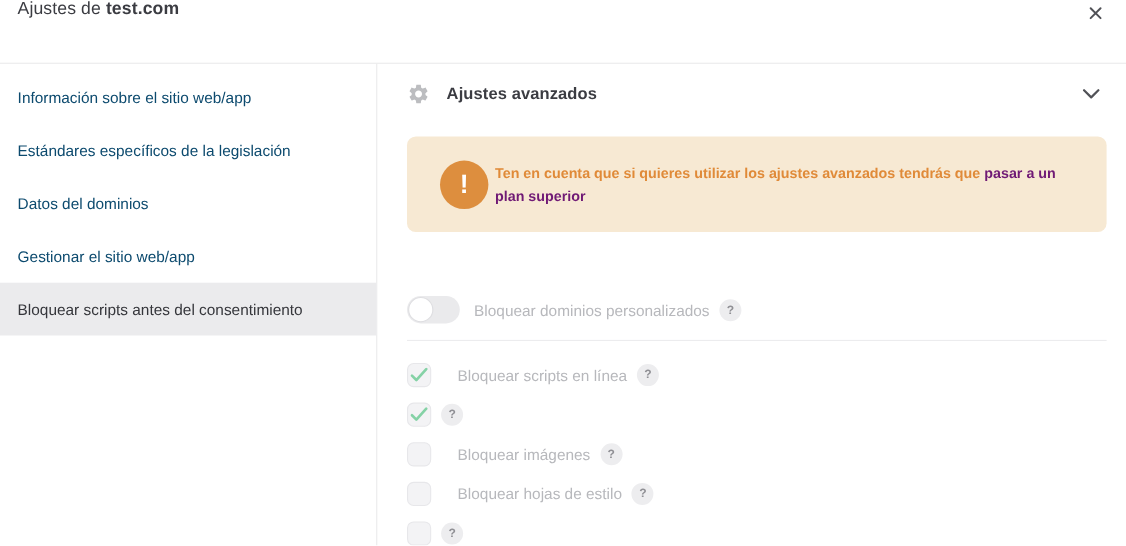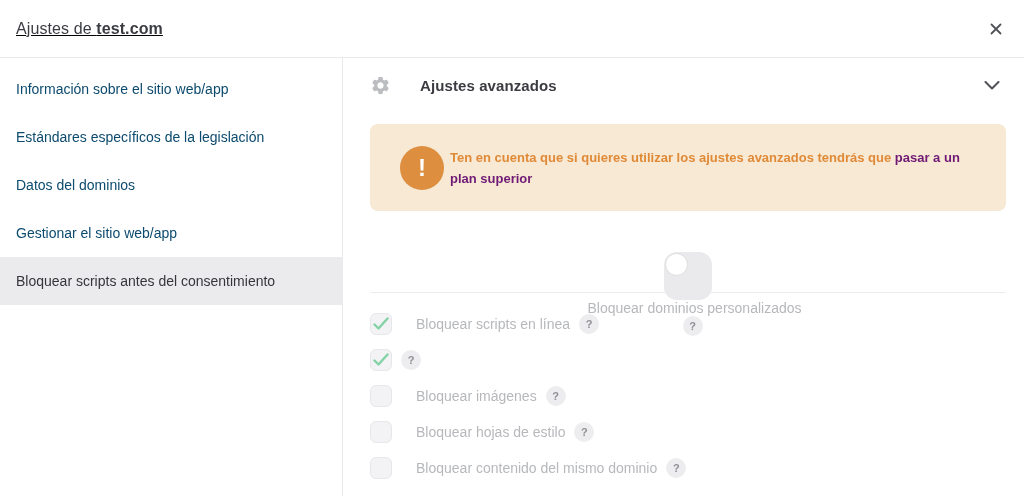--- a/index.html
+++ b/index.html
@@ -2,54 +2,54 @@
 <html><head>
 <meta charset="utf-8">
 <style>
   * { margin:0; padding:0; box-sizing:border-box; }
   html,body { width:1024px; height:496px; background:#fff;
     font-family:"Liberation Sans", sans-serif; overflow:hidden; }
   .dialog { width:1024px; height:496px; background:#fff; display:flex; flex-direction:column; }
 
   
   .dlg-header { height:58px; flex:0 0 58px; border-bottom:1px solid #eaeaeb;
-    display:flex; align-items:center; padding:15px 16px;text-decoration:underline; }
+    display:flex; padding:0 16px; }
   .dlg-title { font-size:16px; color:#3b3c42; letter-spacing:.1px; }
   .dlg-title b { font-weight:700; }
   .close-btn { margin-left:auto; background:none; border:none; cursor:pointer;
     width:24px; height:24px; display:flex; align-items:center; justify-content:center; }
 
   
   .layout { flex:1; display:flex; min-height:0; }
 
   
   .sidebar { width:343px; flex:0 0 343px; border-right:1px solid #eaeaeb; padding-top:7px; }
   .nav-item { height:48px; display:flex; align-items:center; padding:0 16px;
     font-size:14px; color:#0c4a6e; cursor:pointer; }
   .nav-item.selected { background:#ebebed; color:#35363b; }
 
   
   .content { flex:1; padding:0 18px 0 27px; }
   .panel-header { height:54px; display:flex; align-items:center; }
   .gear { width:21px; height:21px; flex:0 0 21px; }
-  .panel-title { font-size:15px; font-weight:700; color:#3b3c42; margin-left:29px; letter-spacing:.1px; }
+  .panel-title { font-size:15px; font-weight:700; color:#3b3c42; margin-left:15px; letter-spacing:.1px; }
   .chevron { margin-left:auto; margin-right:6px; cursor:pointer; display:flex; align-items:center; }
 
   
   .banner { margin-top:12px; height:87px; background:#f7e9d3; border-radius:8px;
     display:flex; align-items:center; padding:0 25px 0 30px; }
   .banner-icon { width:44px; height:44px; flex:0 0 44px; border-radius:50%; background:#dd8e3e;
     color:#fff; font-size:24px; font-weight:700; display:flex; align-items:center;
     justify-content:center; }
   .banner-text { margin-left:6px; font-size:13px; font-weight:700; line-height:21px;
     color:#e08a38; max-width:545px; }
   .banner-text .w-dark { color:#701a75; cursor:pointer; }
 
   
-  .toggle-row { margin-top:41px; height:25px; display:flex; align-items:center;flex-direction:column; }
+  .toggle-row { margin-top:58px; height:25px; display:flex; align-items:center; }
   .toggle { width:48px; height:25px; border-radius:13px; background:#eaeaec;
     position:relative; cursor:pointer; flex:0 0 48px; }
   .toggle .knob { position:absolute; left:1px; top:1px; width:23px; height:23px;
     border-radius:50%; background:#fff; border:1px solid #dedee1; }
   .muted-label { margin-left:13px; font-size:14px; color:#b7b8bc; }
   .help { margin-left:9px; width:20px; height:20px; border-radius:50%; background:#ededef;
     color:#909095; font-size:11px; font-weight:700; display:inline-flex;
     align-items:center; justify-content:center; cursor:pointer; flex:0 0 20px; }
 
   .content hr { border:none; border-top:1px solid #ececee; margin-top:15px; }
@@ -156,20 +156,19 @@
             
           </span>
           <span class="muted-label">Bloquear hojas de estilo</span>
           <span class="help">?</span>
         </div>
 
         <div class="cb-row">
           <span class="checkbox">
             
           </span>
-          <span class="muted-label">Bloquear contenido del mismo dominio</span>
           <span class="help">?</span>
         </div>
 
       </div>
     </main>
   </div>
 </div>
 
 </body></html>

